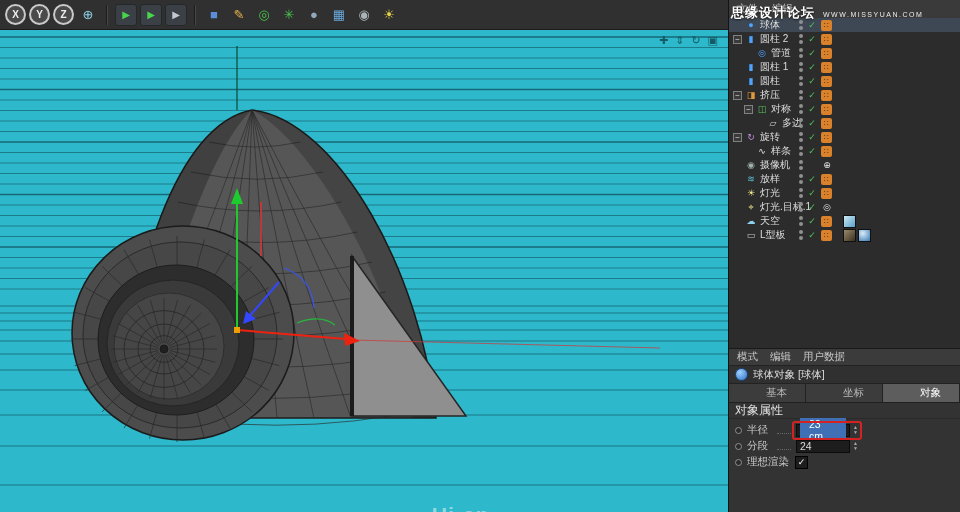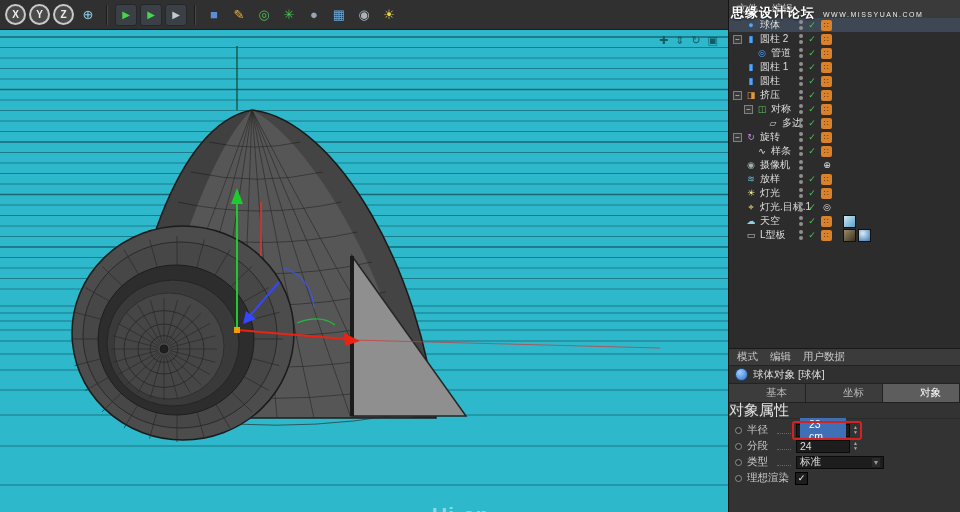--- a/index.html
+++ b/index.html
@@ -56,22 +56,22 @@
   .am-menubar{height:16px;background:#3b3b3b;border-top:1px solid #191919;border-bottom:1px solid #222;
               display:flex;align-items:center;gap:12px;padding-left:8px;font-size:10.5px;}
   .am-title{height:17px;display:flex;align-items:center;gap:5px;padding-left:6px;background:#303030;
             border-bottom:1px solid #222;color:#ddd;font-size:10.5px;}
   .obj-sphere-icon{width:11px;height:11px;border-radius:50%;flex:0 0 11px;
             background:radial-gradient(circle at 35% 30%,#9fd0ff,#2f6fc4);border:1px solid #1a4a80;}
   .am-tabs{display:flex;height:18px;border-bottom:1px solid #202020;}
   .am-tab{flex:1;display:flex;align-items:center;justify-content:center;background:#3c3c3c;
           border-right:1px solid #222;color:#b8b8b8;cursor:pointer;font-size:10.5px;padding-left:19px;}
   .am-tab.active{background:#5d5d5d;color:#fff;}
-  .am-section{height:15px;display:flex;align-items:center;color:#e2e2e2;
-              border-bottom:1px solid #2a2a2a;font-size:15px;}
+  .am-section{height:15px;display:flex;align-items:center;padding-left:6px;color:#e2e2e2;
+              border-bottom:1px solid #2a2a2a;font-size:12px;}
   .am-rows{padding-top:3px;}
   .am-row{display:flex;align-items:center;height:16px;padding:0 6px;position:relative;font-size:10.5px;}
   .key-circle{width:7px;height:7px;border:1px solid #909090;border-radius:50%;margin-right:5px;
               background:#2a2a2a;box-sizing:border-box;flex:0 0 7px;cursor:pointer;}
   .am-label{width:30px;color:#c8c8c8;white-space:nowrap;}
   .am-label.auto{width:auto;margin-right:4px;}
   .leader{width:14px;border-bottom:1px dotted #666;height:7px;margin-right:5px;}
   .val-wrap{position:relative;display:inline-flex;align-items:center;}
   .field{height:13px;background:#1d1d1d;border:1px solid #0b0b0b;display:flex;align-items:center;
          padding:0 3px;color:#ddd;width:54px;box-sizing:border-box;cursor:text;}
@@ -535,29 +535,20 @@
                 <span>24</span>
               </span>
               <span class="spin">
                 <span>▲</span>
                 <span>▼</span>
               </span>
             </span>
           </div>
           <div class="am-row">
             <span class="key-circle"></span>
-            <span class="am-label">类型</span>
-            <span class="leader"></span>
-            <span class="field dd">
-              <span>标准</span>
-              <span class="caret">▾</span>
-            </span>
-          </div>
-          <div class="am-row">
-            <span class="key-circle"></span>
             <span class="am-label auto">理想渲染</span>
             <span class="cb">✓</span>
           </div>
         </div>
     </div>
   </div>
 
   <div class="wm-tr">
     <span class="t">思缘设计论坛</span>
     <span class="u">WWW.MISSYUAN.COM</span>

